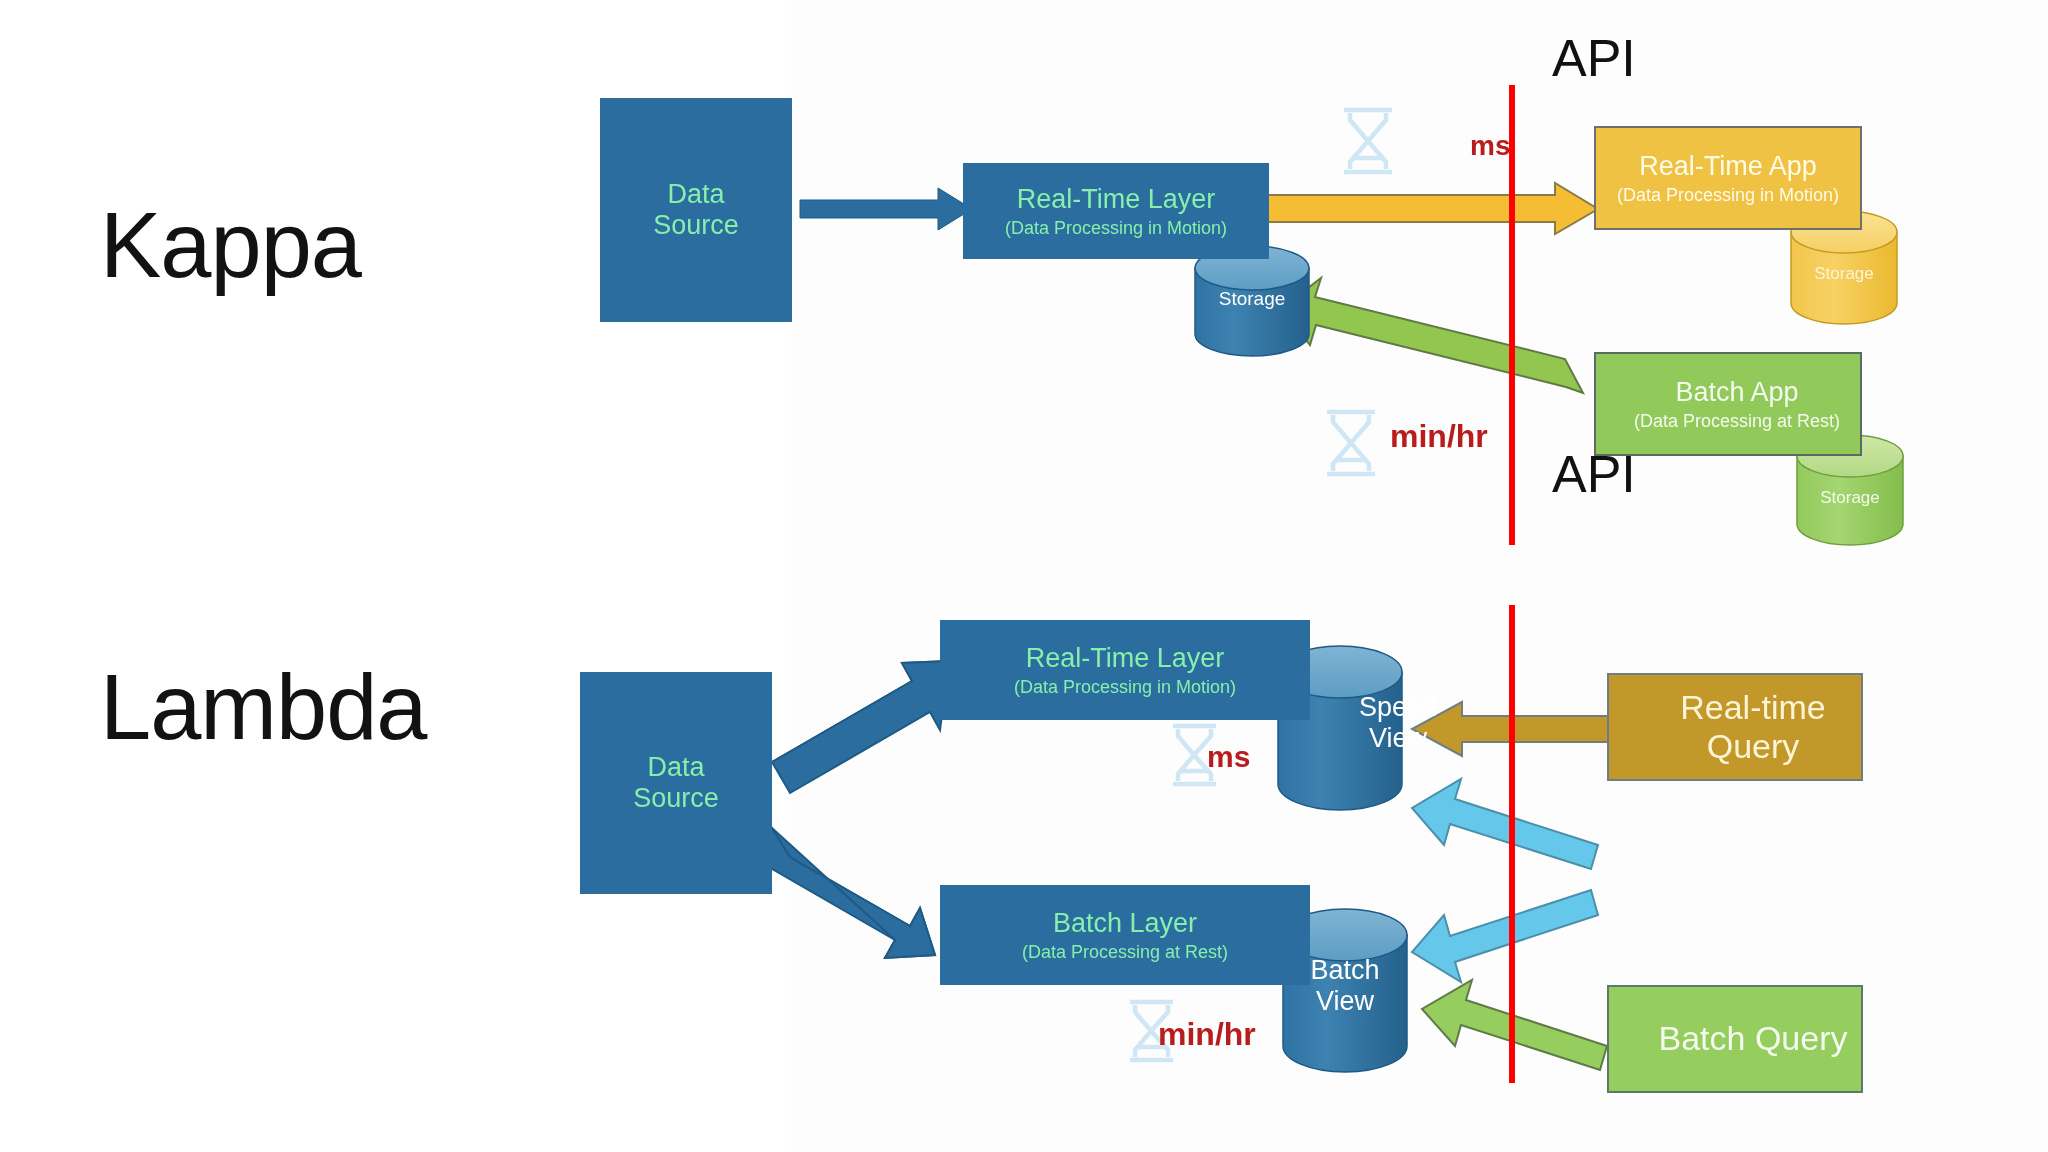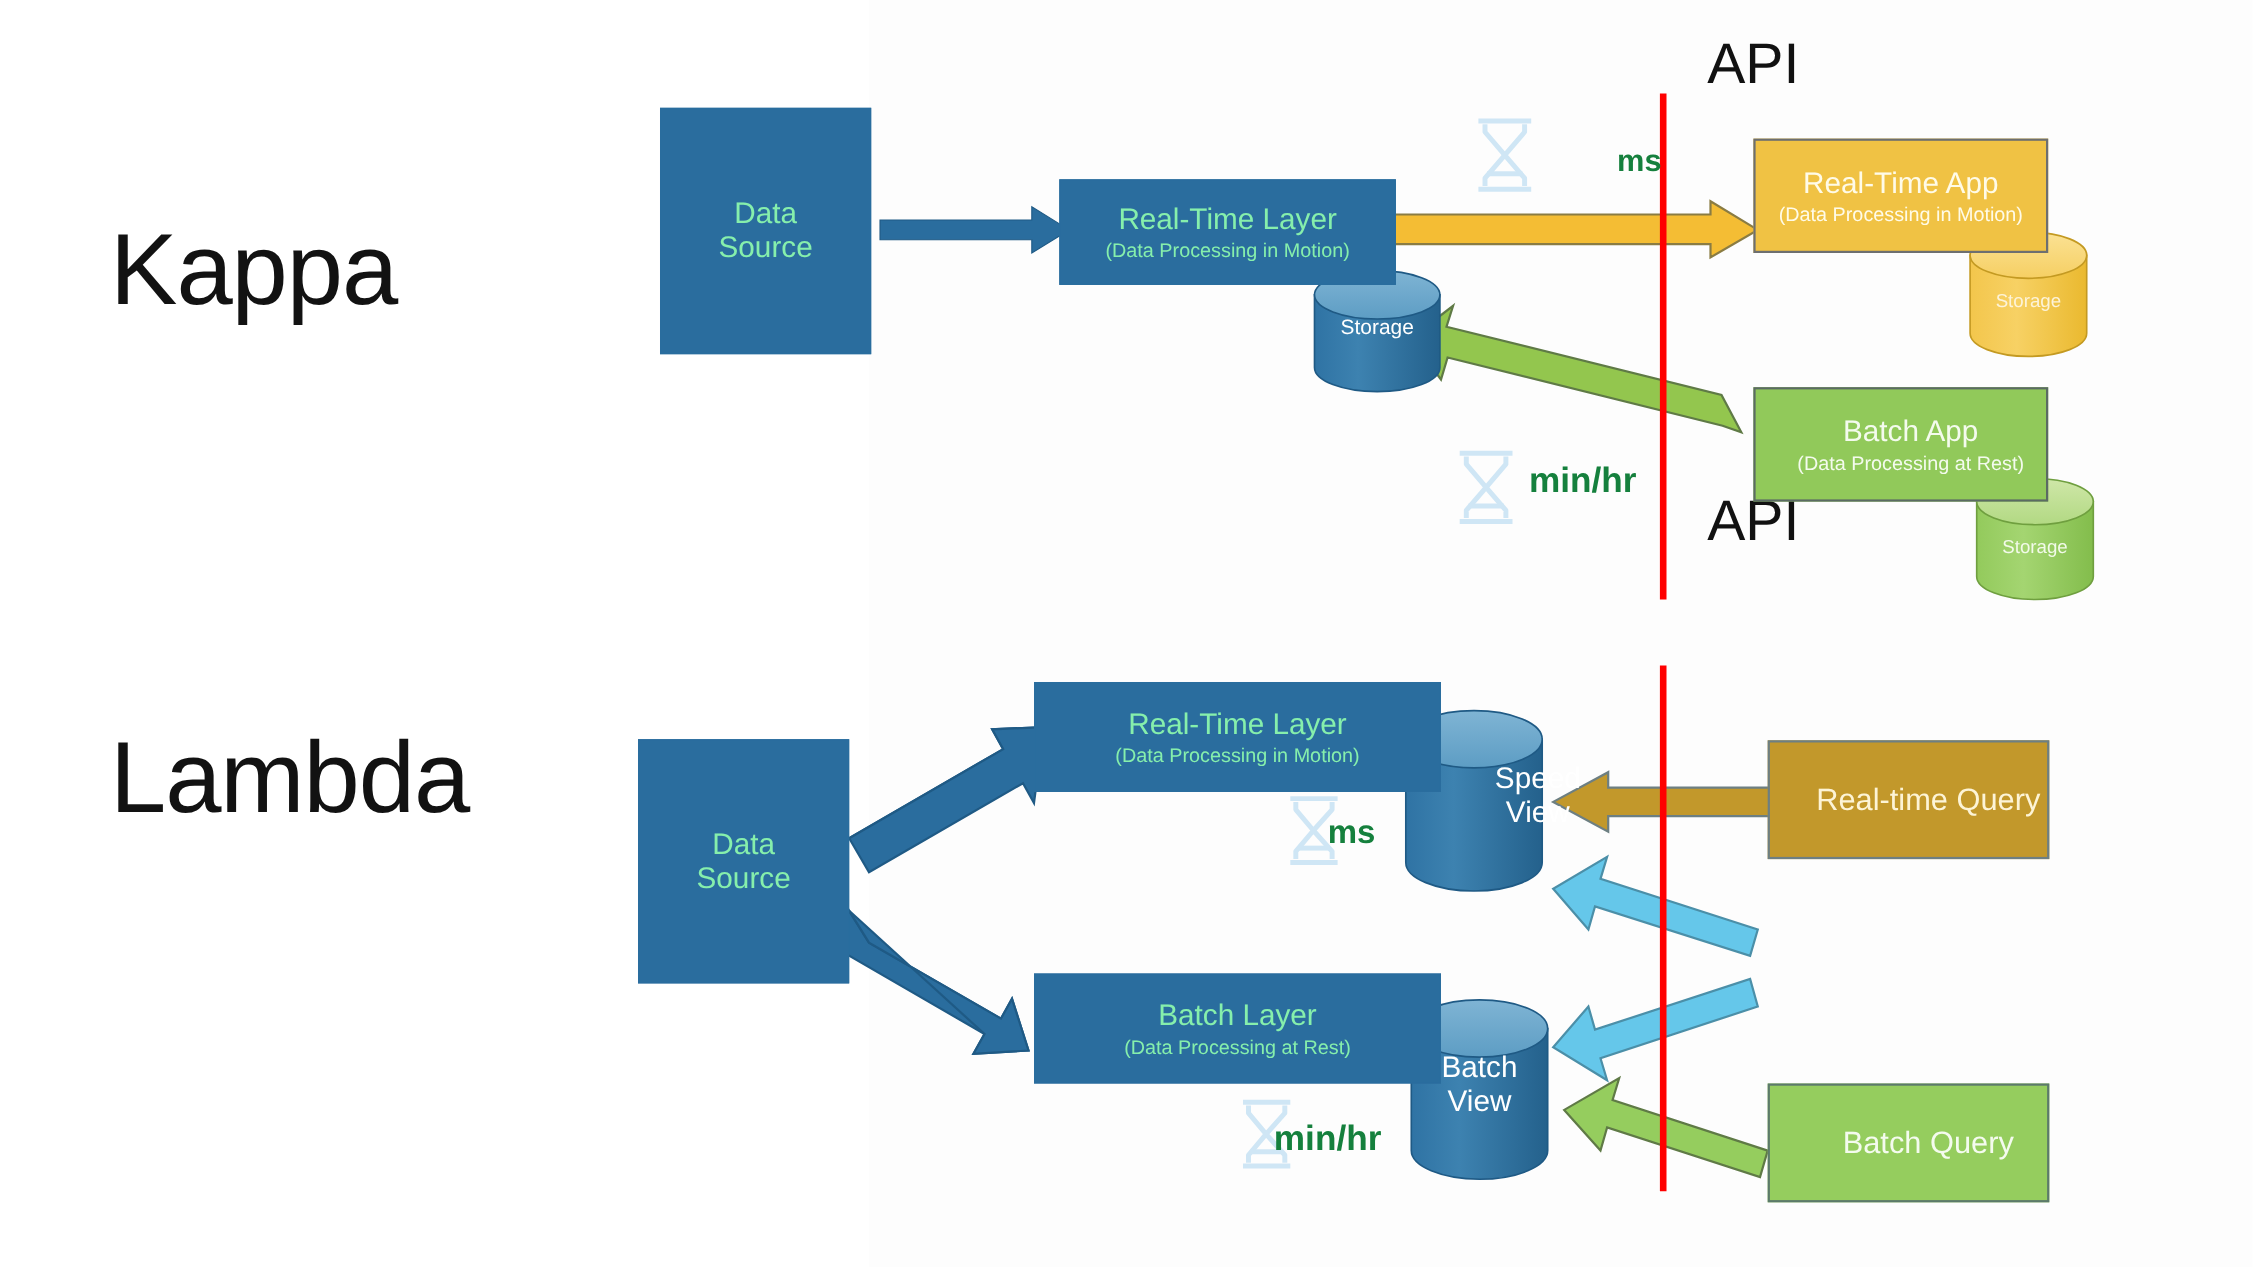--- a/index.html
+++ b/index.html
@@ -33,21 +33,21 @@
     font-size:52px;
     font-weight:400;
     letter-spacing:0px;
     white-space:nowrap;
   }
   #api-label-kappa{left:1552px;top:28px;}
   #api-label-lambda{left:1552px;top:444px;}
 
   .unit-label{
     position:absolute;
-    color:#15803d;
+    color:#b91c1c;
     font-weight:700;
     white-space:nowrap;
   }
   #unit-ms-kappa{left:1470px;top:130px;font-size:28px;}
   #unit-minhr-kappa{left:1390px;top:418px;font-size:32px;}
   #unit-ms-lambda{left:1207px;top:740px;font-size:30px;}
   #unit-minhr-lambda{left:1158px;top:1016px;font-size:32px;}
 
   .node-box{
     position:absolute;
@@ -55,21 +55,21 @@
     display:flex;
     flex-direction:column;
     align-items:center;
     justify-content:center;
     text-align:center;
     color:#86efac;
     line-height:1.15;
   }
   .node-box .t1{font-size:27px;font-weight:400;}
   .node-box .t2{font-size:18px;font-weight:400;margin-top:3px;}
-  .node-box.plain .t1{font-size:28px;margin-left:36px;}
+  .node-box.plain .t1{font-size:34px;margin-left:36px;}
 
   .blue-box{background:#2a6d9e;border:1px solid #2a6d9e;}
   .yellow-box{background:#f0c244;border:2px solid #6d6f70;color:#fffbe8;}
   .green-box{background:#91c95a;border:2px solid #5b6b63;color:#f4fbee;}
   .ochre-box{background:#c2982b;border:2px solid #6d7f82;color:#fdf4d6;}
   .cyan-box{background:#65c7ea;border:2px solid #6d8d99;color:#ffffff;}
   .lgreen-box{background:#95cd5e;border:2px solid #5c7a6b;color:#f4fbee;}
 
   .cyl-label{
     position:absolute;

